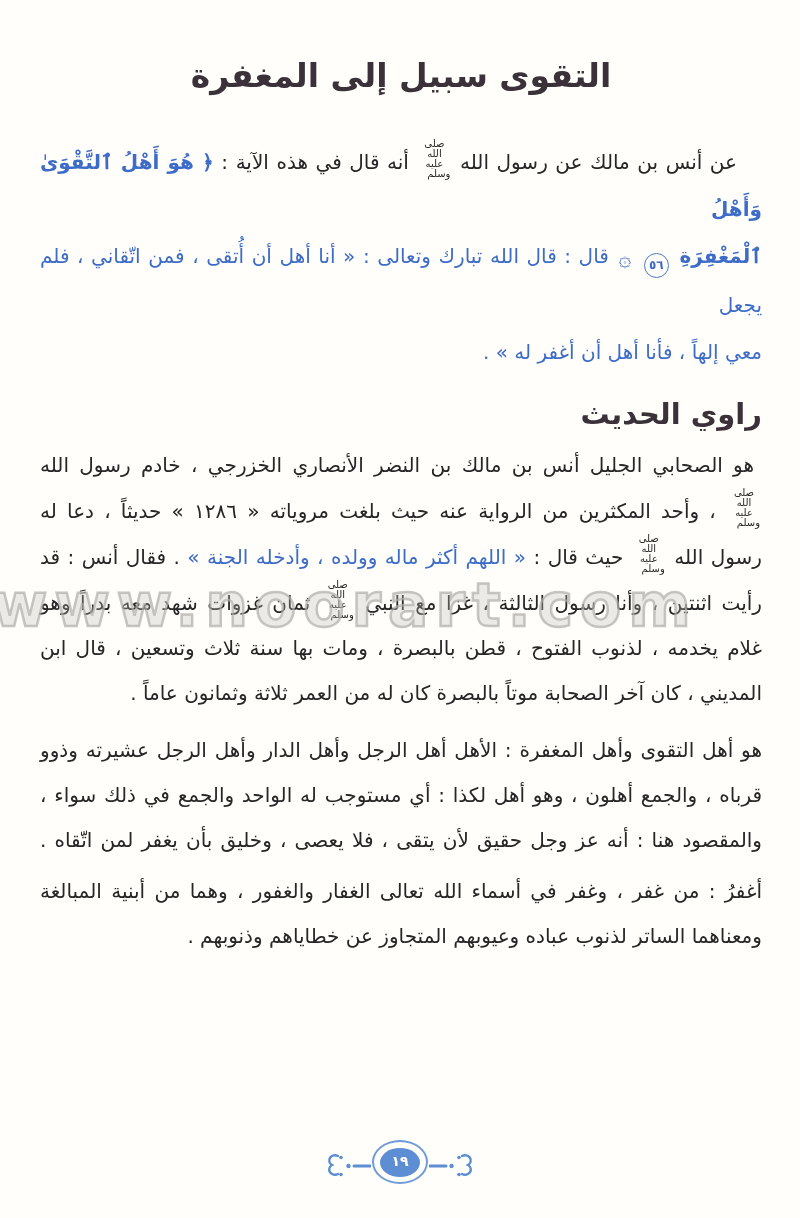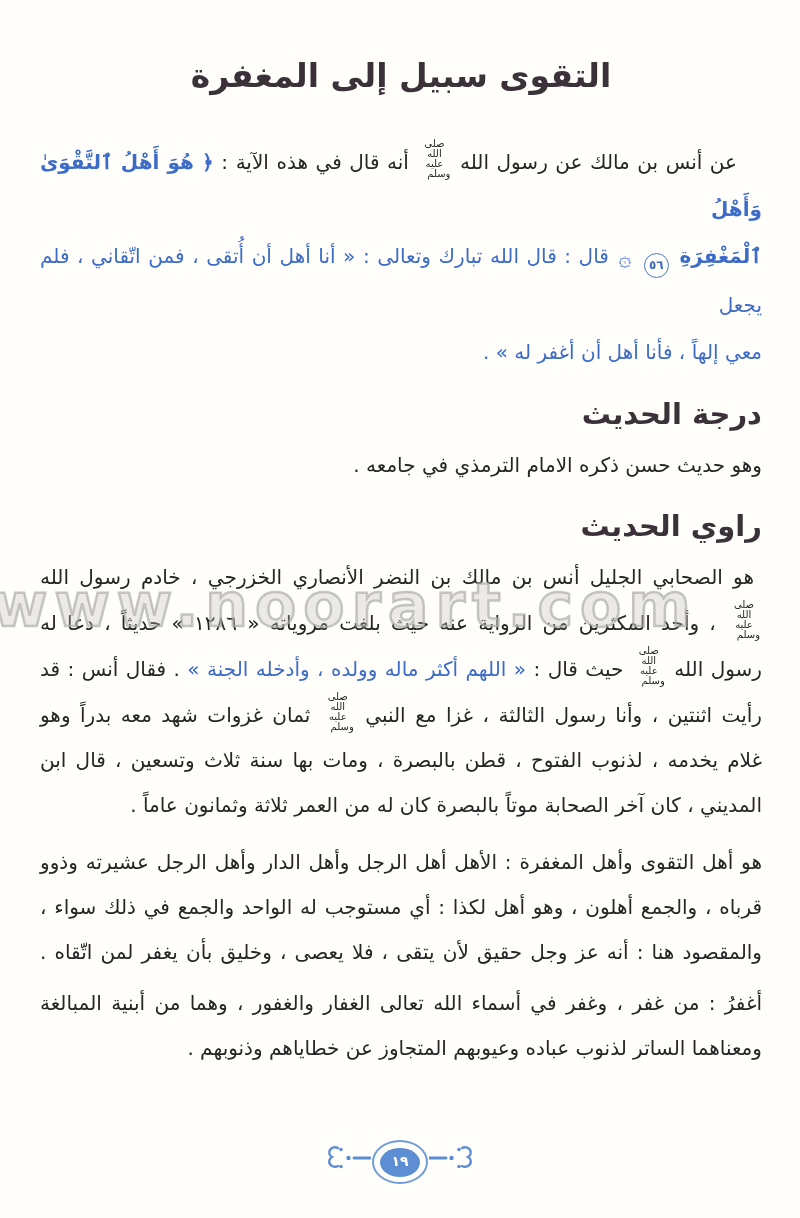--- a/index.html
+++ b/index.html
@@ -90,21 +90,21 @@
     color: rgba(190, 188, 184, 0.30);
     -webkit-text-stroke: 2.5px rgba(176, 174, 170, 0.70);
     pointer-events: none;
   }
   .page-num-wrap {
     position: absolute;
     top: 1140px;
     left: 0; right: 0;
     z-index: 1;
     display: flex;
-    align-items: flex-start;
+    align-items: flex-end;
     justify-content: center;
     gap: 1px;
   }
   .oval-outer {
     width: 56px; height: 44px;
     border: 2px solid #6f9cd9;
     border-radius: 50%;
     display: flex;
     align-items: center;
     justify-content: center;
@@ -147,26 +147,20 @@
         <span class="quran">ٱلْمَغْفِرَةِ</span>
         <span class="ayah-circle">٥٦</span>
         <span class="rub">۞</span>
         <span class="blue">قال : قال الله تبارك وتعالى : « أنا أهل أن أُتقى ، فمن اتّقاني ، فلم يجعل</span>
       </div>
       <div class="line short">
         <span class="blue">معي إلهاً ، فأنا أهل أن أغفر له » .</span>
       </div>
     </div>
 
-    <div class="sect">
-      <h2 class="section-heading">درجة الحديث</h2>
-      <div class="sect-body">
-        <div class="line short">وهو حديث حسن ذكره الامام الترمذي في جامعه .</div>
-      </div>
-    </div>
 
     <div class="sect">
       <h2 class="section-heading">راوي الحديث</h2>
       <div class="sect-body">
         <div class="line indent-sm">هو الصحابي الجليل أنس بن مالك بن النضر الأنصاري الخزرجي ، خادم رسول الله</div>
         <div class="line">
           <span class="honorific">صلى الله عليه وسلم</span>
           <span>، وأحد المكثرين من الرواية عنه حيث بلغت مروياته « ١٢٨٦ » حديثاً ، دعا له</span>
         </div>
         <div class="line">

